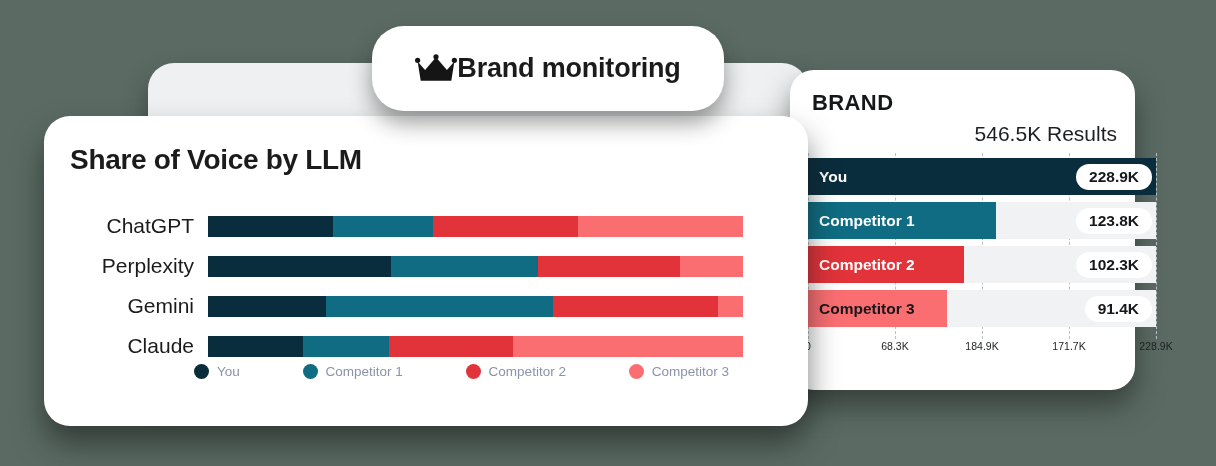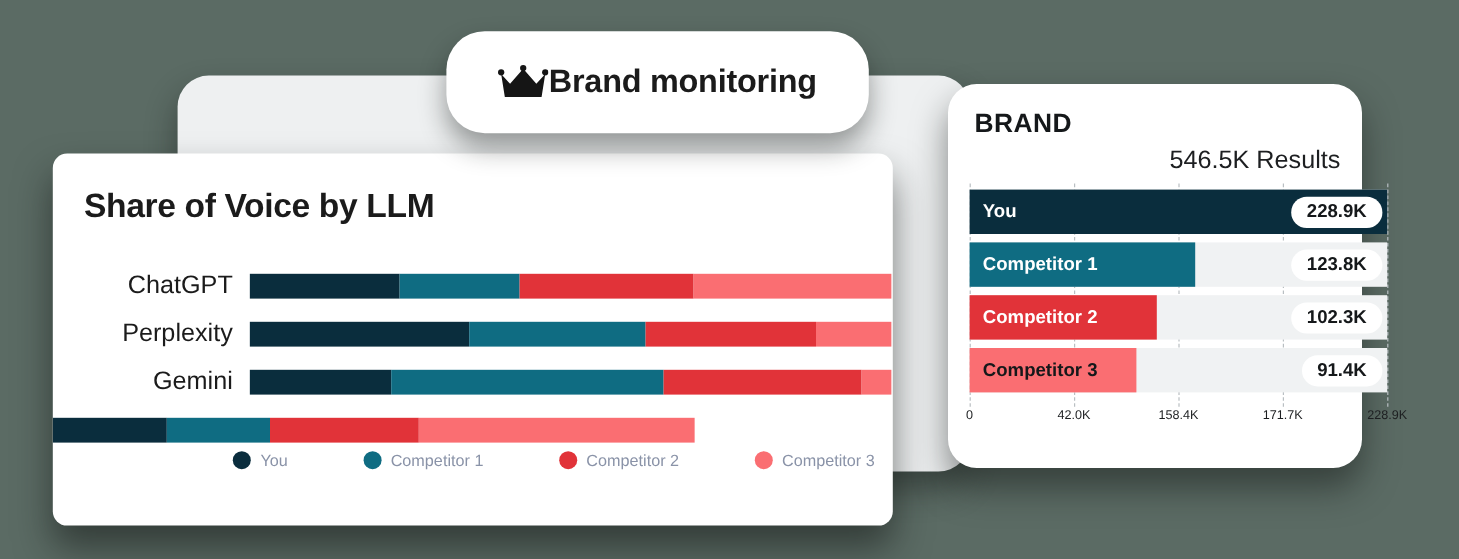--- a/index.html
+++ b/index.html
@@ -160,25 +160,25 @@
     font-size: 10.5px;
     color: #1d1f21;
     transform: translateX(-50%);
     white-space: nowrap;
   }
 
   
   .sov-card {
     position: absolute;
     left: 44px;
-    top: 128px;
-    width: 700px;
+    top: 116px;
+    width: 764px;
     height: 310px;
     background: #ffffff;
-    border-radius: 12px;
+    border-radius: 26px;
     box-shadow: 0 18px 30px rgba(20,24,22,0.55);
     z-index: 35;
   }
   .sov-title {
     position: absolute;
     left: 26px;
     top: 28px;
     font-size: 28px;
     font-weight: bold;
     color: #1b1b1b;
@@ -292,22 +292,22 @@
             <div class="brand-track" style="background: rgb(240, 242, 243);"></div>
             <div class="brand-fill" style="width: 39.9%; background: rgb(250, 110, 114);"></div>
             <div class="brand-row-label" style="color: rgb(21, 24, 26);">Competitor 3</div>
             <div class="brand-value">91.4K</div>
           </div>
         </div>
     </div>
 
     <div class="brand-axis" id="brand-axis">
         <div class="axis-tick" style="left: 0%;">0</div>
-        <div class="axis-tick" style="left: 25%;">42.0K</div>
-        <div class="axis-tick" style="left: 50%;">158.4K</div>
+        <div class="axis-tick" style="left: 25%;">68.3K</div>
+        <div class="axis-tick" style="left: 50%;">184.9K</div>
         <div class="axis-tick" style="left: 75%;">171.7K</div>
         <div class="axis-tick" style="left: 100%;">228.9K</div>
       </div>
   </div>
 
   <div class="sov-card">
     <div class="sov-title">Share of Voice by LLM</div>
     <div class="sov-rows" id="sov-rows">
         <div class="sov-row">
           <div class="sov-label">ChatGPT</div>
@@ -330,20 +330,21 @@
         <div class="sov-row">
           <div class="sov-label">Gemini</div>
           <div class="sov-bar">
             <div class="seg" style="width: 22.1%; background: rgb(10, 45, 61);"></div>
             <div class="seg" style="width: 42.4%; background: rgb(15, 108, 130);"></div>
             <div class="seg" style="width: 30.8%; background: rgb(225, 51, 57);"></div>
             <div class="seg" style="width: 4.7%; background: rgb(250, 110, 114);"></div>
           </div>
         </div>
         <div class="sov-row">
+          <div class="sov-label">Claude</div>
           <div class="sov-bar">
             <div class="seg" style="width: 17.8%; background: rgb(10, 45, 61);"></div>
             <div class="seg" style="width: 16.1%; background: rgb(15, 108, 130);"></div>
             <div class="seg" style="width: 23.2%; background: rgb(225, 51, 57);"></div>
             <div class="seg" style="width: 42.9%; background: rgb(250, 110, 114);"></div>
           </div>
         </div>
       </div>
     <div class="legend" id="sov-legend">
         <div class="legend-item">

